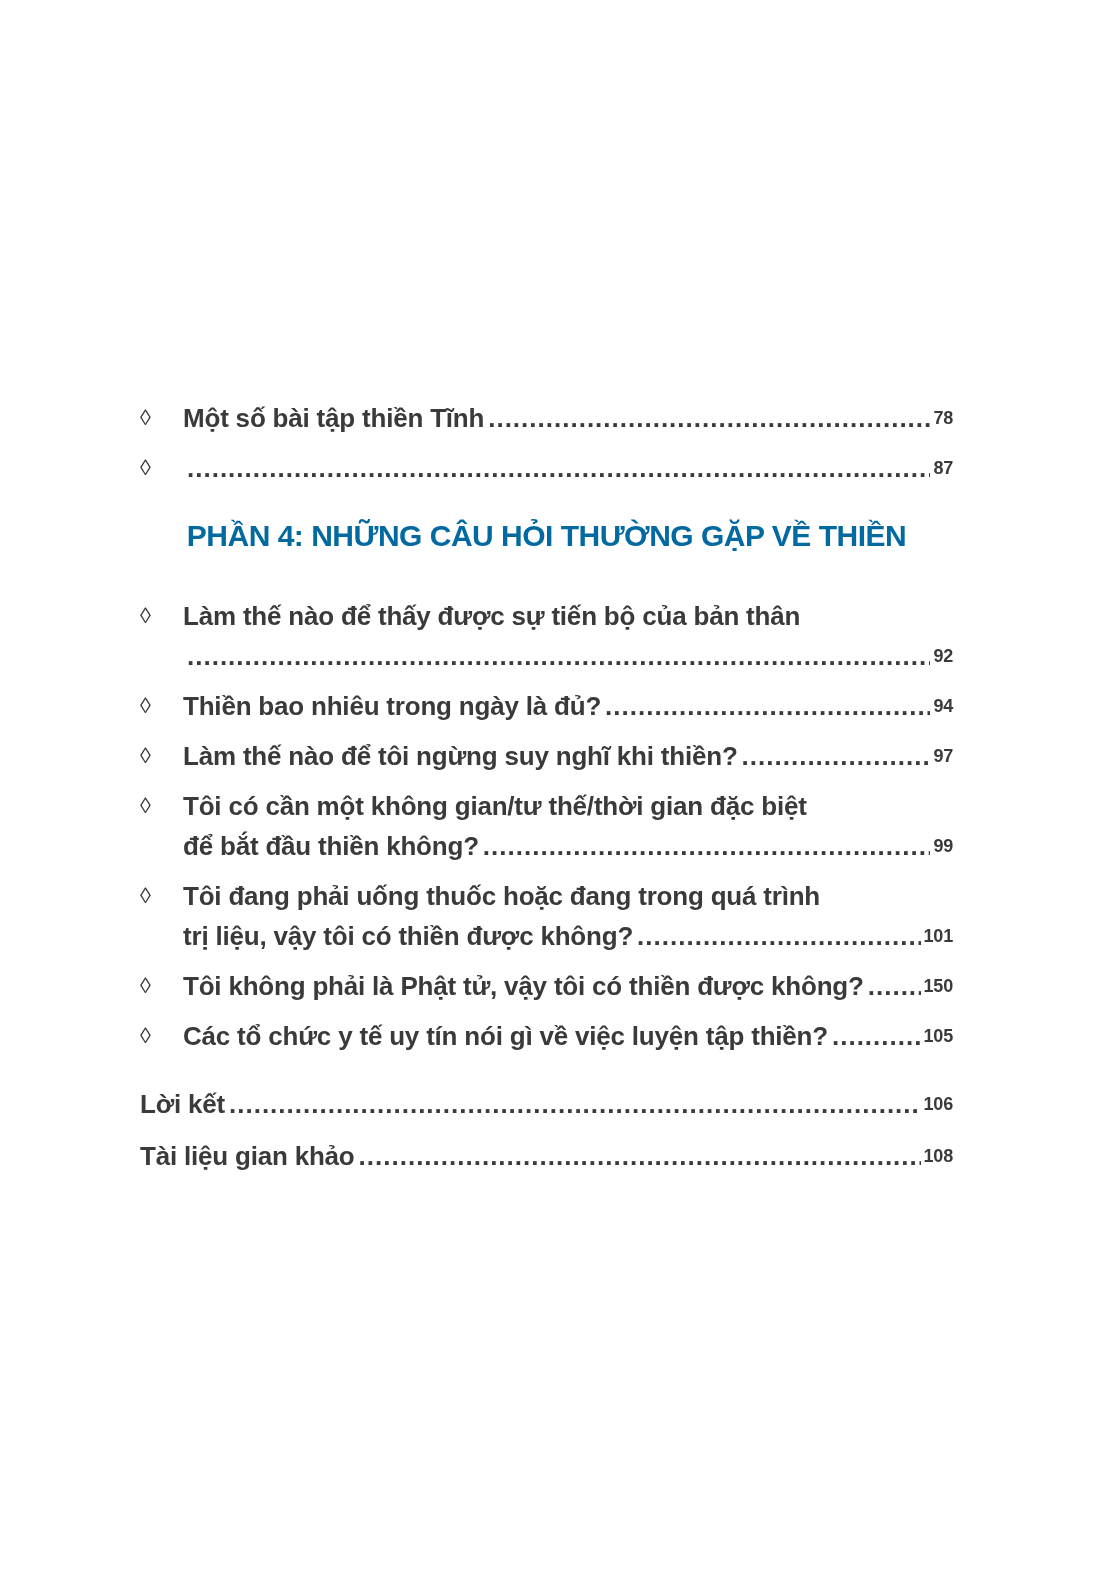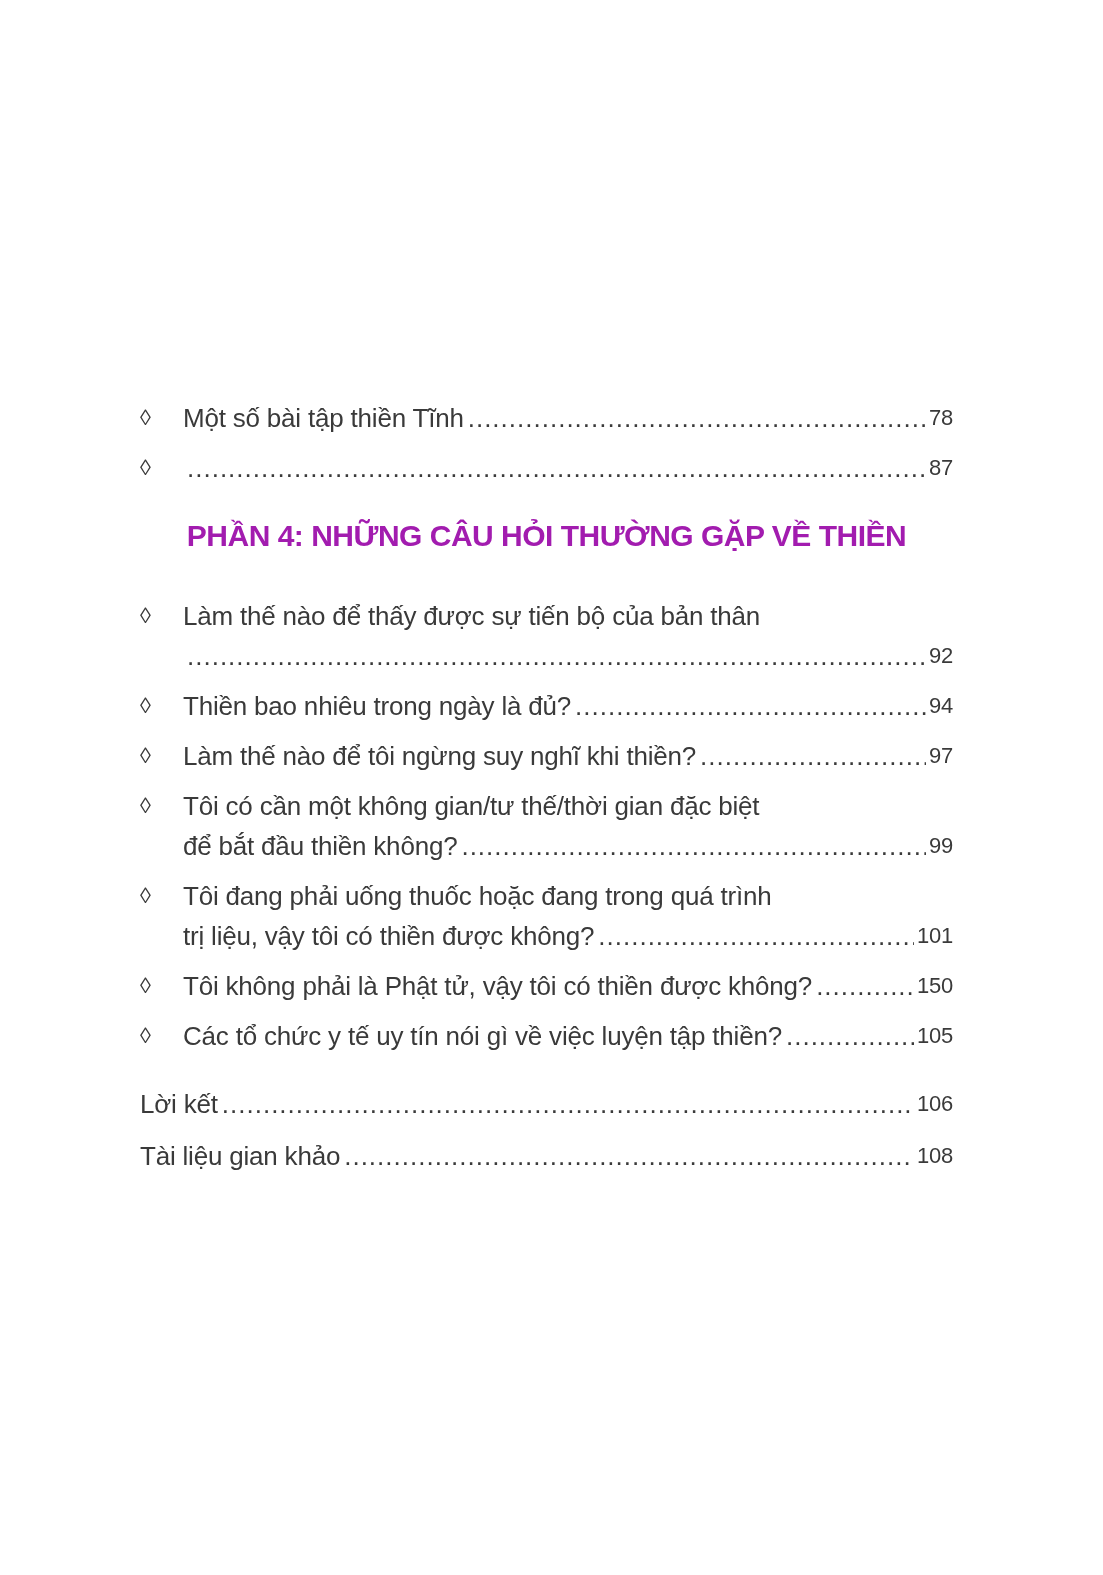--- a/index.html
+++ b/index.html
@@ -24,40 +24,41 @@
     color: #3a3a3a;
   }
   .entry-body { flex: 1 1 auto; min-width: 0; }
   .entry-line {
     display: flex;
     align-items: flex-start;
     font-size: 26px;
     line-height: 40px;
     letter-spacing: -0.2px;
     white-space: nowrap;
+    font-weight: bold;
   }
   .entry-text { flex: 0 0 auto; }
   .leader {
     flex: 1 1 auto;
     overflow: hidden;
     white-space: nowrap;
     min-width: 12px;
     margin: 0 3px 0 4px;
   }
   .leader::after {
     content: "....................................................................................................................................................................................";
     letter-spacing: 1px;
     color: #3a3a3a;
   }
-  .page-num { flex: 0 0 auto; font-size: 22px; }
+  .page-num { flex: 0 0 auto; font-size: 18px; }
   .section-heading {
     font-size: 30px;
     font-weight: bold;
     letter-spacing: -0.5px;
-    color: #a21caf;
+    color: #0369a1;
     text-align: center;
     margin: 26px 0 38px 0;
     line-height: 44px;
   }
   .closing-group { margin-top: 28px; }
   .closing-group .toc-entry { margin-bottom: 12px; }
 </style>
 </head>
 <body>
 

